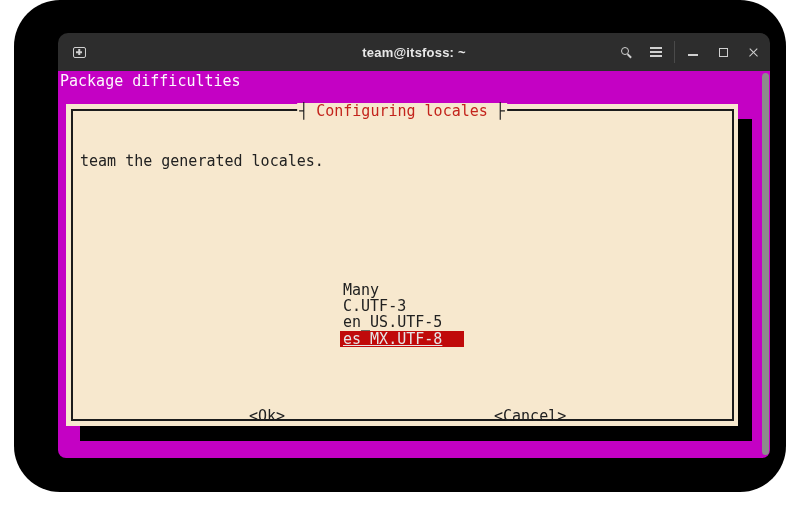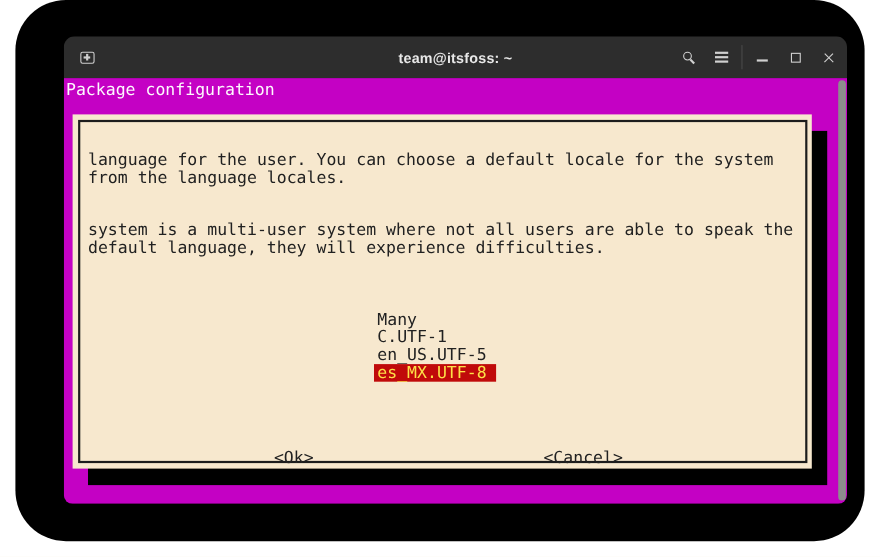--- a/index.html
+++ b/index.html
@@ -79,22 +79,22 @@
   .dlg-title {
     position:absolute; top:-1px; left:50%; transform:translateX(-50%);
     background:var(--dialog-bg,#f7e8ce); padding:0 2px; z-index:2;
   }
   .dlg-title .tick { color:var(--dialog-border,#1c1c1c); }
   .dlg-title .red  { color:var(--title-red,#c3241c); padding:0 8px; }
 
   .line { position:absolute; left:14px; }
   .opt  { position:absolute; left:277px; cursor:pointer; }
   .opt.selected {
-    background:var(--select-red,#c00a0a); color:#fde047;
-    margin-left:-3px; padding:0 9px 0 3px;
+    background:var(--select-red,#c00a0a); color:#e5e5e5;
+    margin-left:-3px; padding:0 22px 0 3px;text-decoration:underline;
   }
   .dlg-btn {
     position:absolute; top:276px; background:none; border:none; cursor:pointer;
     font:inherit; color:var(--text-dark,#212121); white-space:pre;margin-top:28px;
   }
 </style>
 </head>
 <body>
 
 <div class="page">
@@ -120,34 +120,32 @@
           <button class="tb-btn">
             <span class="icon-max"></span>
           </button>
           <button class="tb-btn">
             <span class="icon-close"></span>
           </button>
         </div>
       </div>
 
       <div class="content">
-        <div class="pkg-header">Package configuration</div>
+        <div class="pkg-header">Package difficulties</div>
 
         <div class="dlg-shadow"></div>
 
         <div class="dialog">
           <div class="dlg-border"></div>
+          <div class="dlg-title"><span class="tick">┤</span><span class="red">Configuring locales</span><span class="tick">├</span></div>
 
-          <div class="line" style="top:33px">language for the user. You can choose a default locale for the system</div>
-          <div class="line" style="top:49px">from the language locales.</div>
-          <div class="line" style="top:97px">system is a multi-user system where not all users are able to speak the</div>
-          <div class="line" style="top:113px">default language, they will experience difficulties.</div>
+          <div class="line" style="top:49px">team the generated locales.</div>
 
           <div class="opt" style="top:178px">Many</div>
-          <div class="opt" style="top:194px">C.UTF-1</div>
+          <div class="opt" style="top:194px">C.UTF-3</div>
           <div class="opt" style="top:210px">en_US.UTF-5</div>
           <div class="opt selected" style="top:227px">es_MX.UTF-8</div>
 
           <button class="dlg-btn" style="left:183px">&lt;Ok&gt;</button>
           <button class="dlg-btn" style="left:428px">&lt;Cancel&gt;</button>
         </div>
 
         <div class="scrollbar"></div>
       </div>
 

